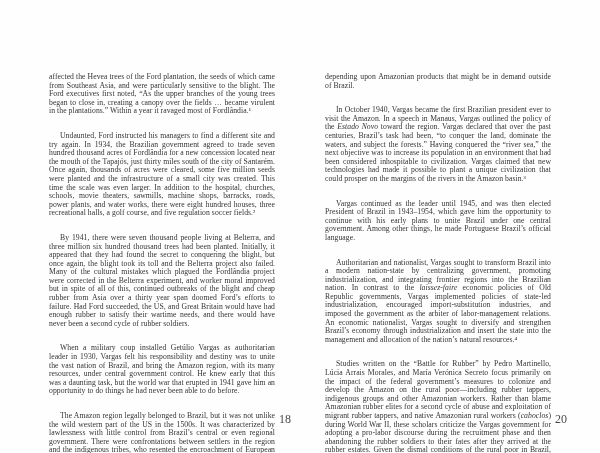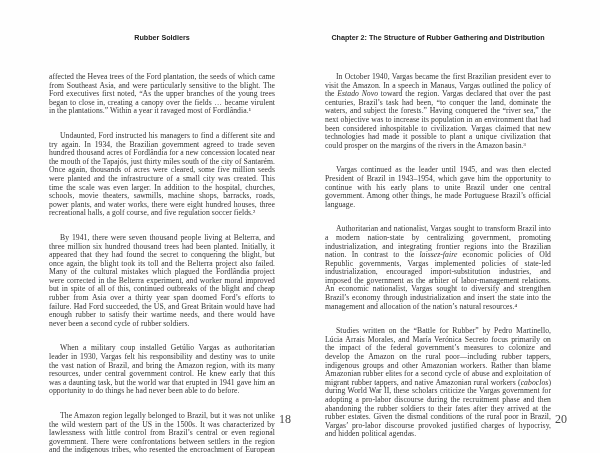--- a/index.html
+++ b/index.html
@@ -65,34 +65,33 @@
     font-size: 12px;
     color: #4a4a4a;
   }
 </style>
 </head>
 <body>
 
 <div class="spread">
 
   <section class="page page-left">
-    <header class="running-head">Rubber Soldiers</header>
     <div class="page-body" id="left-body">
         <p class="">affected the Hevea trees of the Ford plantation, the seeds of which came from Southeast Asia, and were particularly sensitive to the blight. The Ford executives first noted, “As the upper branches of the young trees began to close in, creating a canopy over the fields … became virulent in the plantations.” Within a year it ravaged most of Fordlândia.¹</p>
         <p class="indent">Undaunted, Ford instructed his managers to find a different site and try again. In 1934, the Brazilian government agreed to trade seven hundred thousand acres of Fordlândia for a new concession located near the mouth of the Tapajós, just thirty miles south of the city of Santarém. Once again, thousands of acres were cleared, some five million seeds were planted and the infrastructure of a small city was created. This time the scale was even larger. In addition to the hospital, churches, schools, movie theaters, sawmills, machine shops, barracks, roads, power plants, and water works, there were eight hundred houses, three recreational halls, a golf course, and five regulation soccer fields.²</p>
         <p class="indent">By 1941, there were seven thousand people living at Belterra, and three million six hundred thousand trees had been planted. Initially, it appeared that they had found the secret to conquering the blight, but once again, the blight took its toll and the Belterra project also failed. Many of the cultural mistakes which plagued the Fordlândia project were corrected in the Belterra experiment, and worker moral improved but in spite of all of this, continued outbreaks of the blight and cheap rubber from Asia over a thirty year span doomed Ford’s efforts to failure. Had Ford succeeded, the US, and Great Britain would have had enough rubber to satisfy their wartime needs, and there would have never been a second cycle of rubber soldiers.</p>
         <p class="indent">When a military coup installed Getúlio Vargas as authoritarian leader in 1930, Vargas felt his responsibility and destiny was to unite the vast nation of Brazil, and bring the Amazon region, with its many resources, under central government control. He knew early that this was a daunting task, but the world war that erupted in 1941 gave him an opportunity to do things he had never been able to do before.</p>
         <p class="indent">The Amazon region legally belonged to Brazil, but it was not unlike the wild western part of the US in the 1500s. It was characterized by lawlessness with little control from Brazil’s central or even regional government. There were confrontations between settlers in the region and the indigenous tribes, who resented the encroachment of European fortune seekers. The economy was based on a boom and bust situation,</p>
       </div>
     <footer class="page-number">18</footer>
   </section>
 
   <section class="page page-right">
-    <header class="running-head">Chapter 2: The Structure of Rubber Gathering and Distribution</header>
     <div class="page-body" id="right-body">
+        <p class="">depending upon Amazonian products that might be in demand outside of Brazil.</p>
         <p class="indent">In October 1940, Vargas became the first Brazilian president ever to visit the Amazon. In a speech in Manaus, Vargas outlined the policy of the <em>Estado Novo</em> toward the region. Vargas declared that over the past centuries, Brazil’s task had been, “to conquer the land, dominate the waters, and subject the forests.” Having conquered the “river sea,” the next objective was to increase its population in an environment that had been considered inhospitable to civilization. Vargas claimed that new technologies had made it possible to plant a unique civilization that could prosper on the margins of the rivers in the Amazon basin.³</p>
         <p class="indent">Vargas continued as the leader until 1945, and was then elected President of Brazil in 1943–1954, which gave him the opportunity to continue with his early plans to unite Brazil under one central government. Among other things, he made Portuguese Brazil’s official language.</p>
         <p class="indent">Authoritarian and nationalist, Vargas sought to transform Brazil into a modern nation-state by centralizing government, promoting industrialization, and integrating frontier regions into the Brazilian nation. In contrast to the <em>laissez-faire</em> economic policies of Old Republic governments, Vargas implemented policies of state-led industrialization, encouraged import-substitution industries, and imposed the government as the arbiter of labor-management relations. An economic nationalist, Vargas sought to diversify and strengthen Brazil’s economy through industrialization and insert the state into the management and allocation of the nation’s natural resources.⁴</p>
         <p class="indent">Studies written on the “Battle for Rubber” by Pedro Martinello, Lúcia Arrais Morales, and María Verónica Secreto focus primarily on the impact of the federal government’s measures to colonize and develop the Amazon on the rural poor—including rubber tappers, indigenous groups and other Amazonian workers. Rather than blame Amazonian rubber elites for a second cycle of abuse and exploitation of migrant rubber tappers, and native Amazonian rural workers (<em>caboclos</em>) during World War II, these scholars criticize the Vargas government for adopting a pro-labor discourse during the recruitment phase and then abandoning the rubber soldiers to their fates after they arrived at the rubber estates. Given the dismal conditions of the rural poor in Brazil, Vargas’ pro-labor discourse provoked justified charges of hypocrisy, and hidden political agendas.</p>
       </div>
     <footer class="page-number">20</footer>
   </section>
 
 </div>
 

